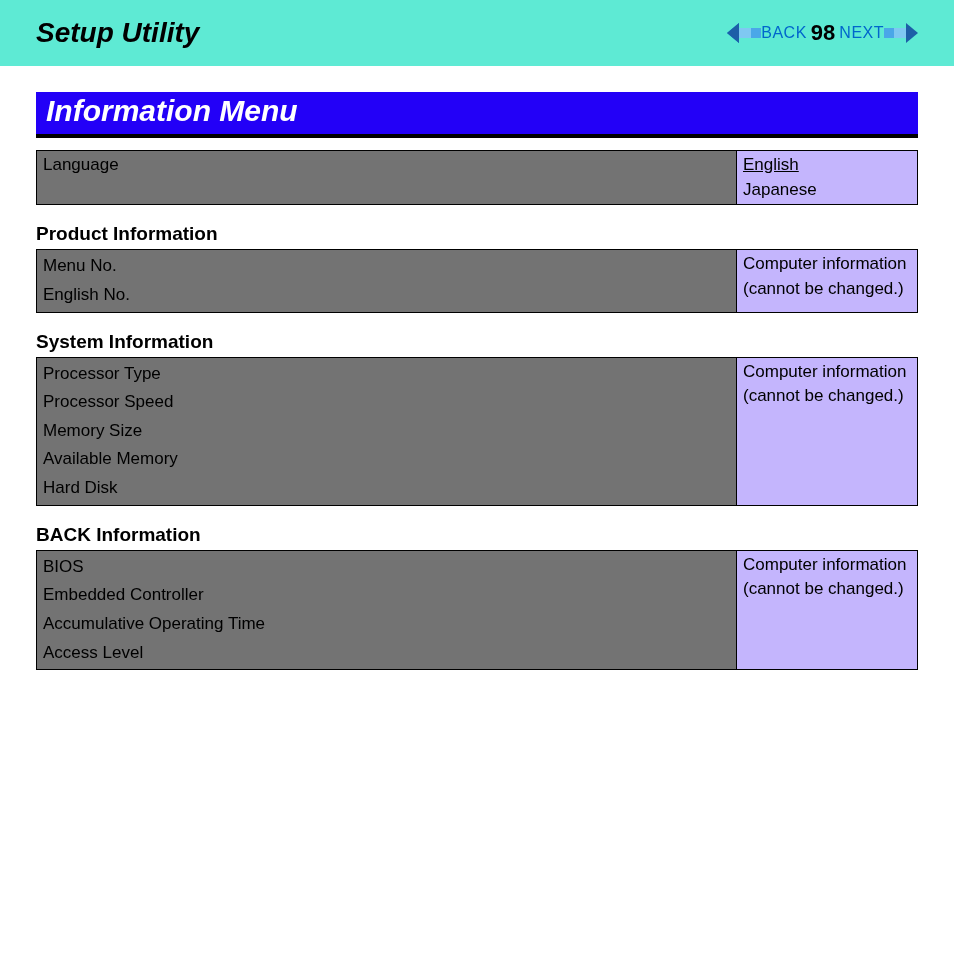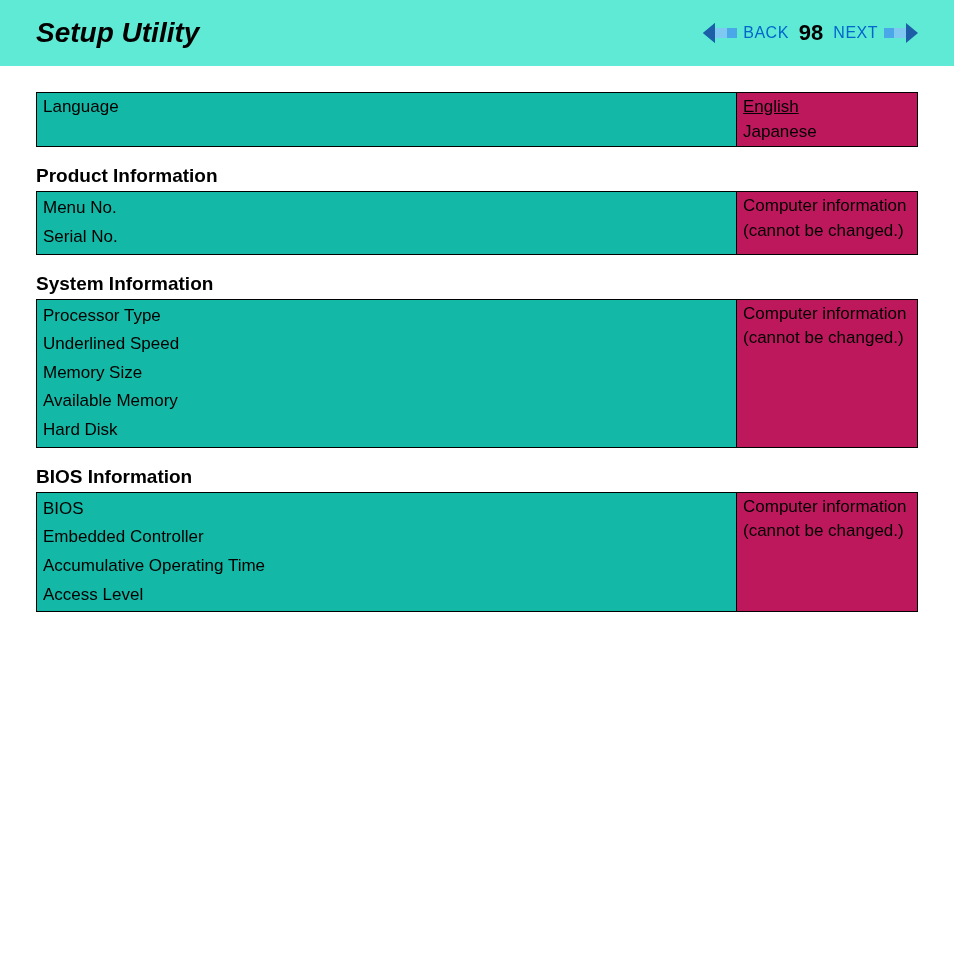--- a/index.html
+++ b/index.html
@@ -29,21 +29,20 @@
     font-style: italic;
     color: #000;
   }
   .nav-group {
     position: absolute;
     right: 36px;
     top: 50%;
     transform: translateY(-50%);
     display: flex;
     align-items: center;
-    gap: 6px;
   }
   .nav-label {
     font-size: 16px;
     color: #0066cc;
     font-weight: 500;
     letter-spacing: 0.5px;
   }
   .page-number {
     font-size: 22px;
     font-weight: bold;
@@ -79,24 +78,24 @@
     table-layout: fixed;
   }
   table.info-table td {
     border: 1px solid #000;
     vertical-align: top;
     font-size: 17px;
     padding: 2px 6px 2px 6px;
     line-height: 1.45;
   }
   td.left-cell {
-    background: #14b8a6;
+    background: #737373;
   }
   td.right-cell {
-    background: #be185d;
+    background: #c4b5fd;
   }
   col.col-left { width: 700px; }
   col.col-right { width: auto; }
 
   .underlined { text-decoration: underline; }
 
   .subheading {
     font-size: 19px;
     font-weight: bold;
     margin: 18px 0 4px 0;
@@ -127,20 +126,21 @@
       <svg width="34" height="20" viewBox="0 0 34 20">
         <rect x="0" y="5" width="22" height="10" fill="#4aa7e8"></rect>
         <rect x="10" y="5" width="12" height="10" fill="#7fc8f2"></rect>
         <polygon points="34,10 22,0 22,20" fill="#1d5fa7"></polygon>
       </svg>
     </span>
   </div>
 </div>
 
 <div class="content">
+  <div class="section-banner">Information Menu</div>
 
 
   <table class="info-table">
     <colgroup>
         <col class="col-left">
         <col class="col-right">
       </colgroup>
     <tbody>
         <tr>
       <td class="left-cell">
@@ -157,54 +157,54 @@
   <div class="subheading">Product Information</div>
   <table class="info-table">
     <colgroup>
         <col class="col-left">
         <col class="col-right">
       </colgroup>
     <tbody>
         <tr>
       <td class="left-cell">
         <span class="cell-row">Menu No.</span>
-        <span class="cell-row">Serial No.</span>
+        <span class="cell-row">English No.</span>
       </td>
       <td class="right-cell">
         <span>Computer information</span><br>
         <span>(cannot be changed.)</span>
       </td>
     </tr>
   </tbody>
     </table>
 
   <div class="subheading">System Information</div>
   <table class="info-table">
     <colgroup>
         <col class="col-left">
         <col class="col-right">
       </colgroup>
     <tbody>
         <tr>
       <td class="left-cell">
         <span class="cell-row">Processor Type</span>
-        <span class="cell-row">Underlined Speed</span>
+        <span class="cell-row">Processor Speed</span>
         <span class="cell-row">Memory Size</span>
         <span class="cell-row">Available Memory</span>
         <span class="cell-row">Hard Disk</span>
       </td>
       <td class="right-cell">
         <span>Computer information</span><br>
         <span>(cannot be changed.)</span>
       </td>
     </tr>
   </tbody>
     </table>
 
-  <div class="subheading">BIOS Information</div>
+  <div class="subheading">BACK Information</div>
   <table class="info-table">
     <colgroup>
         <col class="col-left">
         <col class="col-right">
       </colgroup>
     <tbody>
         <tr>
       <td class="left-cell">
         <span class="cell-row">BIOS</span>
         <span class="cell-row">Embedded Controller</span>

